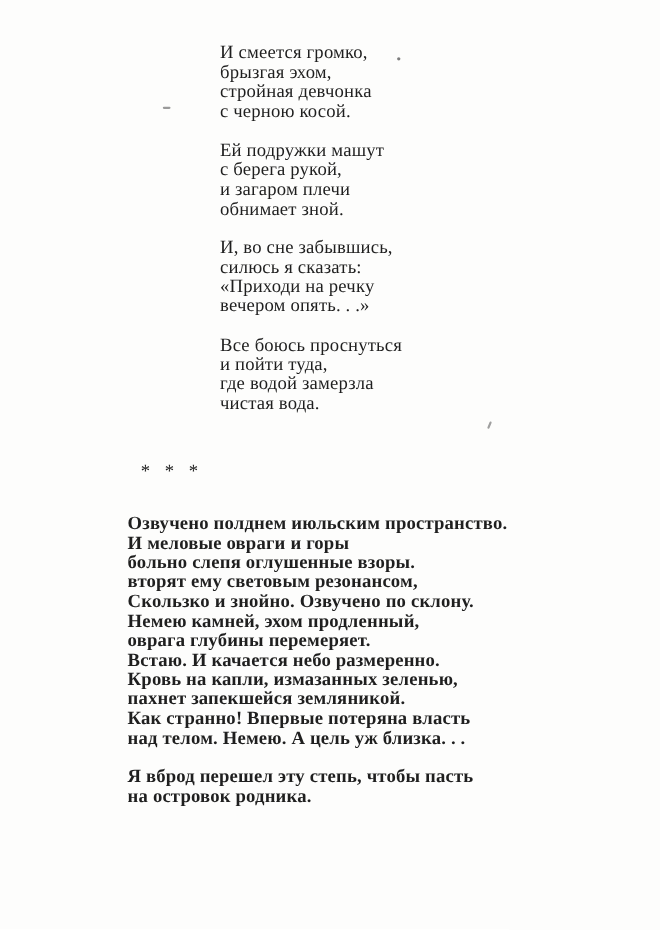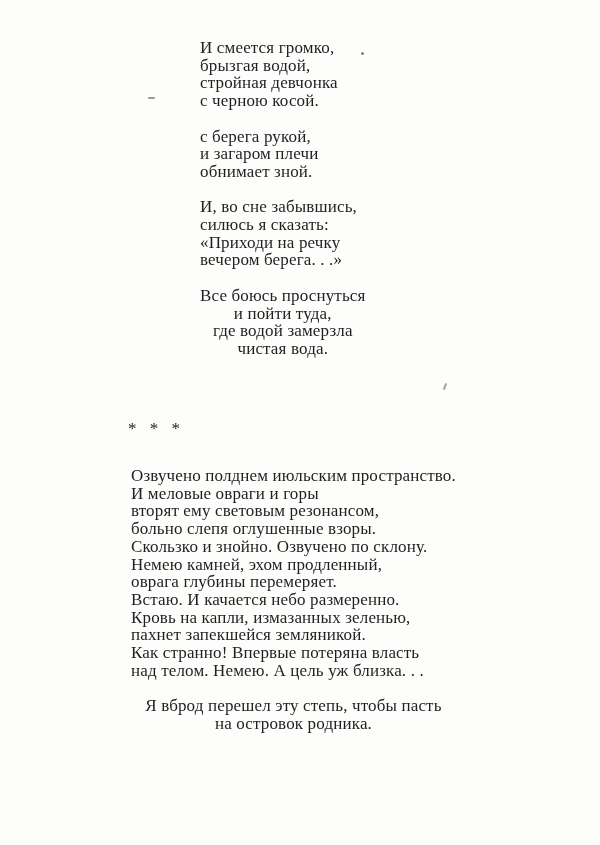--- a/index.html
+++ b/index.html
@@ -20,29 +20,29 @@
     -webkit-font-smoothing: antialiased;
   }
   .poem {
     position: absolute;
   }
   .poem-first {
     left: 200px;
     top: 39px;
   }
   .poem-second {
-    left: 131px;
+    left: 116px;
     top: 467px;
+    font-weight: bold;
   }
   .stanza {
     margin: 0 0 17.7px 0;
   }
   .stanza:last-child {
     margin-bottom: 0;
-    text-align: center;
   }
   .line {
     white-space: pre;
     letter-spacing: 0.15px;
   }
   .separator {
     position: absolute;
     left: 128px;
     top: 420px;
     font-size: 17px;
@@ -80,51 +80,52 @@
   }
 </style>
 </head>
 <body>
 
 <div class="book-page">
 
   <div class="poem poem-first">
       <div class="stanza">
         <div class="line">И смеется громко,</div>
-        <div class="line">брызгая водой,</div>
+        <div class="line">брызгая эхом,</div>
         <div class="line">стройная девчонка</div>
         <div class="line">с черною косой.</div>
       </div>
       <div class="stanza">
+        <div class="line">Ей подружки машут</div>
         <div class="line">с берега рукой,</div>
         <div class="line">и загаром плечи</div>
         <div class="line">обнимает зной.</div>
       </div>
       <div class="stanza">
         <div class="line">И, во сне забывшись,</div>
         <div class="line">силюсь я сказать:</div>
         <div class="line">«Приходи на речку</div>
-        <div class="line">вечером берега. . .»</div>
+        <div class="line">вечером опять. . .»</div>
       </div>
       <div class="stanza">
         <div class="line">Все боюсь проснуться</div>
         <div class="line">и пойти туда,</div>
         <div class="line">где водой замерзла</div>
         <div class="line">чистая вода.</div>
       </div>
     </div>
 
   <div class="separator">* * *</div>
 
   <div class="poem poem-second">
       <div class="stanza">
         <div class="line">Озвучено полднем июльским пространство.</div>
         <div class="line">И меловые овраги и горы</div>
+        <div class="line">больно слепя оглушенные взоры.</div>
         <div class="line">вторят ему световым резонансом,</div>
-        <div class="line">больно слепя оглушенные взоры.</div>
         <div class="line">Скользко и знойно. Озвучено по склону.</div>
         <div class="line">Немею камней, эхом продленный,</div>
         <div class="line">оврага глубины перемеряет.</div>
         <div class="line">Встаю. И качается небо размеренно.</div>
         <div class="line">Кровь на капли, измазанных зеленью,</div>
         <div class="line">пахнет запекшейся земляникой.</div>
         <div class="line">Как странно! Впервые потеряна власть</div>
         <div class="line">над телом. Немею. А цель уж близка. . .</div>
       </div>
       <div class="stanza">

